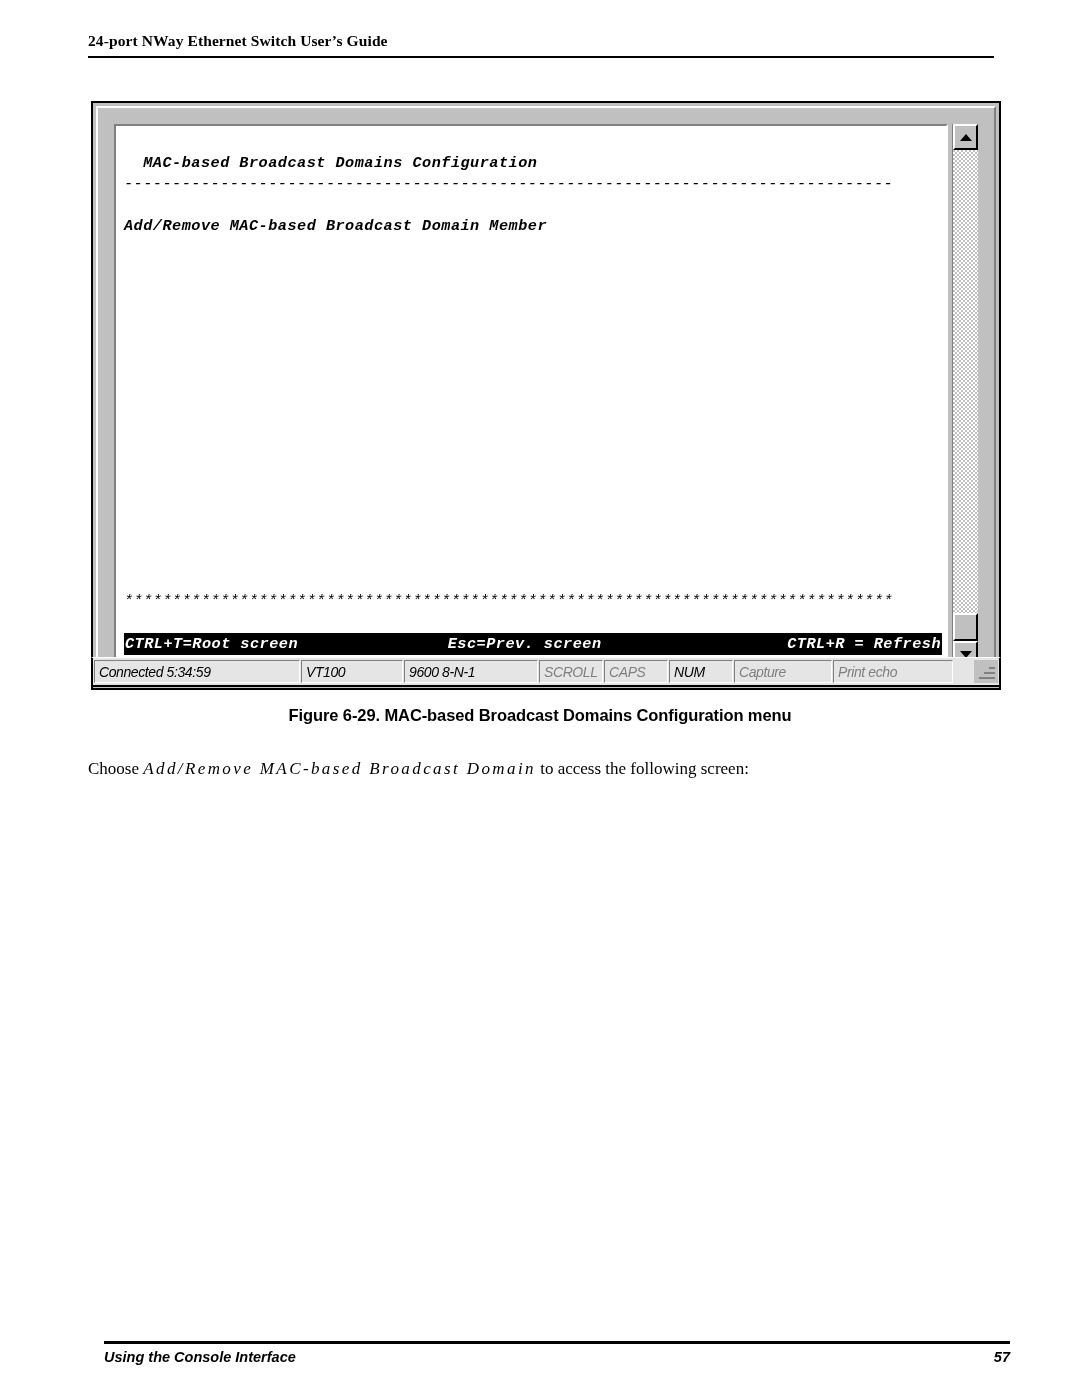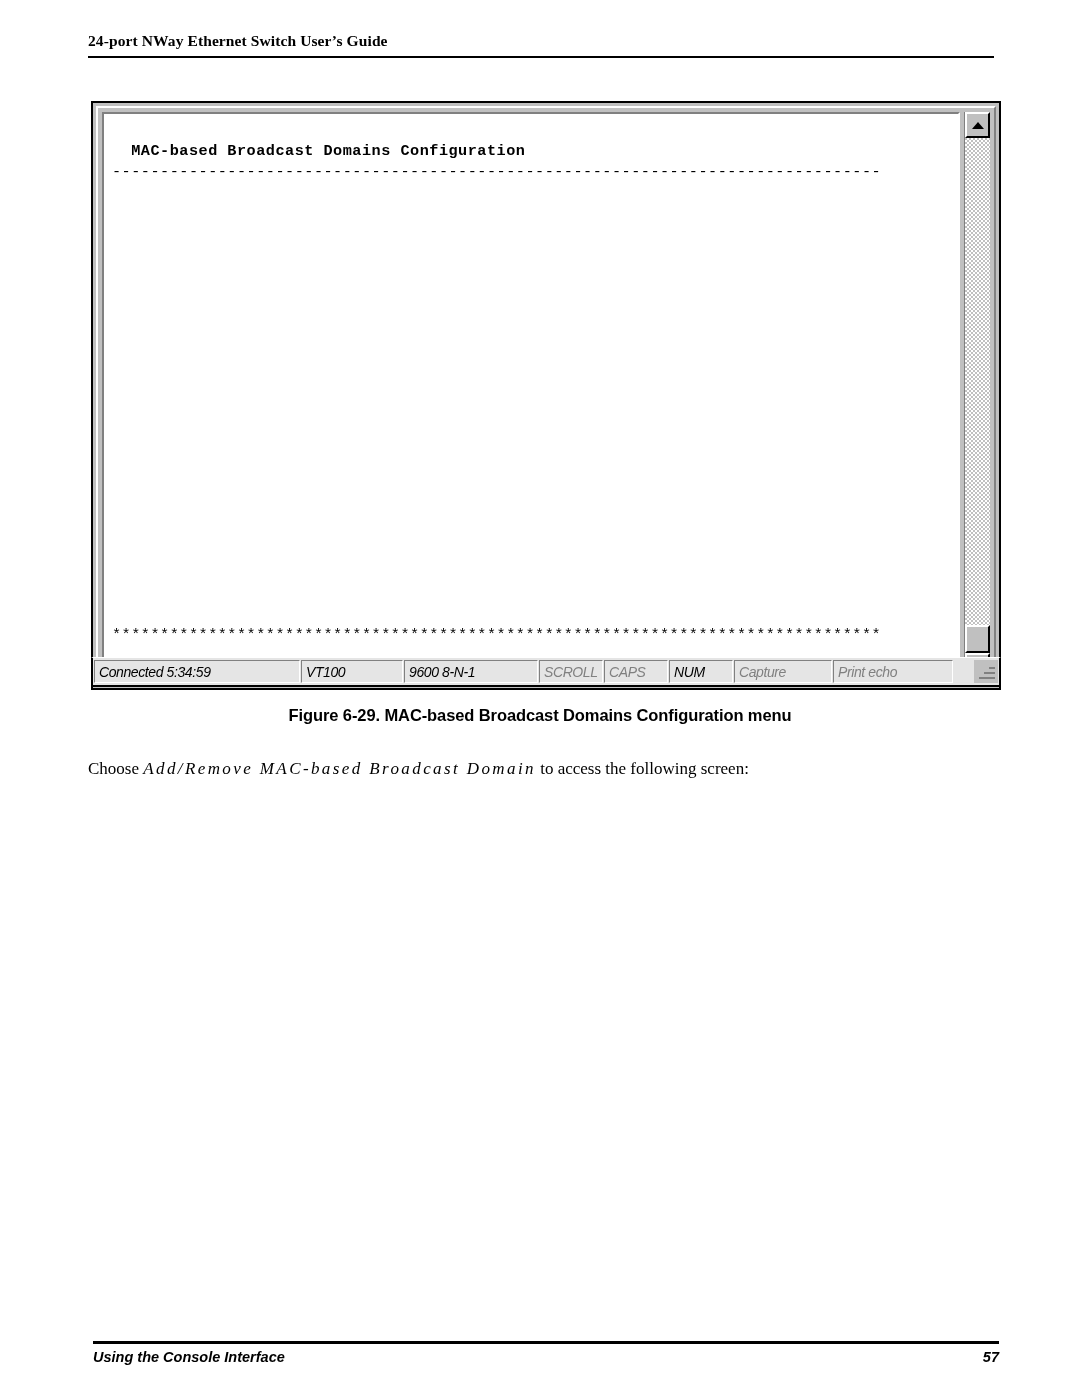--- a/index.html
+++ b/index.html
@@ -48,22 +48,23 @@
     padding: 3px;
   }
   #terminal-window .win-inner {
     width: 100%; height: 100%;
     background: #c0c0c0;
     border-top: 2px solid #ffffff;
     border-left: 2px solid #ffffff;
     border-right: 2px solid #808080;
     border-bottom: 2px solid #808080;
     position: relative;
-    padding: 4px;
-    display: flex;
+    padding: 16px;
+    display: flex;
+    font-style: italic;
   }
 
   
   #terminal-screen {
     flex: 1 1 auto;
     background: #ffffff;
     border-top: 2px solid #808080;
     border-left: 2px solid #808080;
     border-right: 2px solid #ffffff;
     border-bottom: 2px solid #ffffff;
@@ -244,21 +245,21 @@
     line-height: 24px;
   }
   #body-paragraph .spaced {
     letter-spacing: 2.4px;
     font-style: italic;
   }
 
   
   #page-footer {
     position: absolute;
-    left: 93px; top: 1341px; width: 906px;
+    left: 104px; top: 1341px; width: 906px;
   }
   #page-footer .ftr-rule {
     height: 3px;
     background: #000;
     width: 100%;
     margin-bottom: 5px;
   }
   #page-footer .ftr-row {
     display: flex;
     justify-content: space-between;
@@ -282,25 +283,31 @@
   <div class="win-inner">
 
     <div id="terminal-screen">
       <div class="screen-pad">
 
         <div id="term-body-top">
           <div class="term-spacer"></div>
           <div class="term-line">  MAC-based Broadcast Domains Configuration</div>
           <div class="term-line thin">--------------------------------------------------------------------------------</div>
           <div class="term-spacer"></div>
+          <div class="term-line"><span>Add/Remove MAC-based Broadcast Domain Member</span></div>
         </div>
 
         <div id="term-body-bottom">
           <div class="term-line thin">********************************************************************************</div>
           <div class="term-spacer"></div>
+          <div class="term-footer-bar">
+            <span>CTRL+T=Root screen</span>
+            <span class="tf-mid">Esc=Prev. screen</span>
+            <span>CTRL+R = Refresh</span>
+          </div>
         </div>
 
       </div>
     </div>
 
     <div id="v-scrollbar">
       <div class="sb-btn">
         <span class="arrow-up"></span>
       </div>
       <div id="sb-track">

